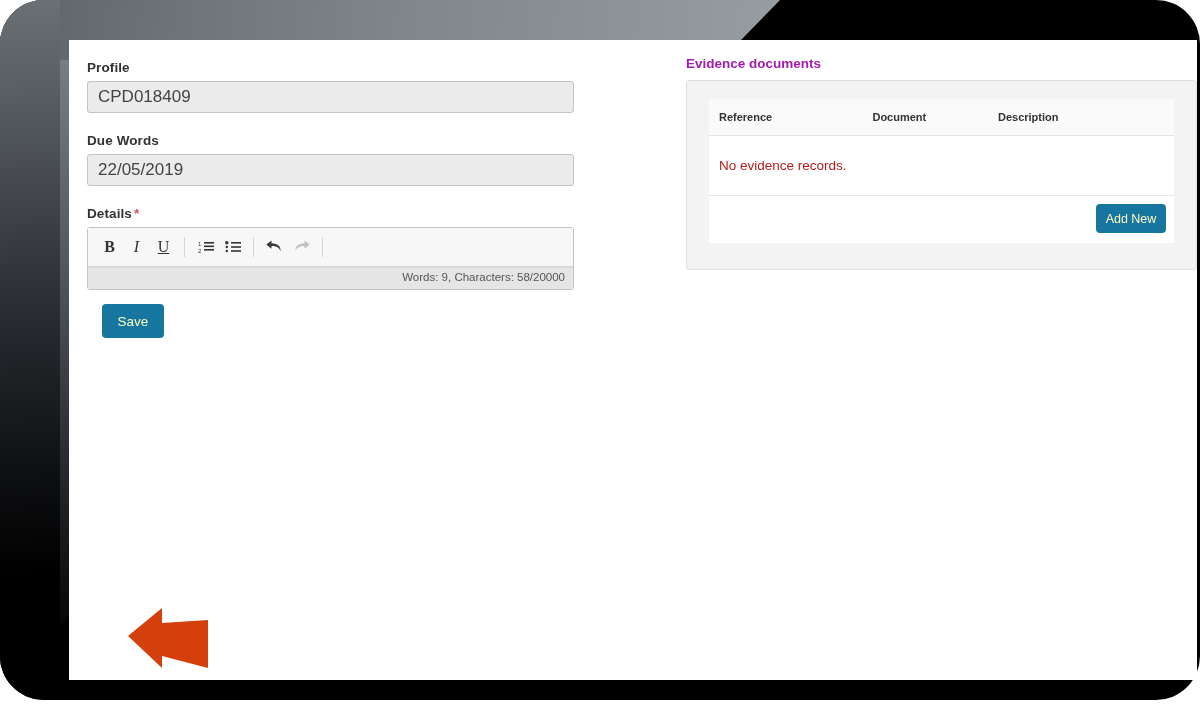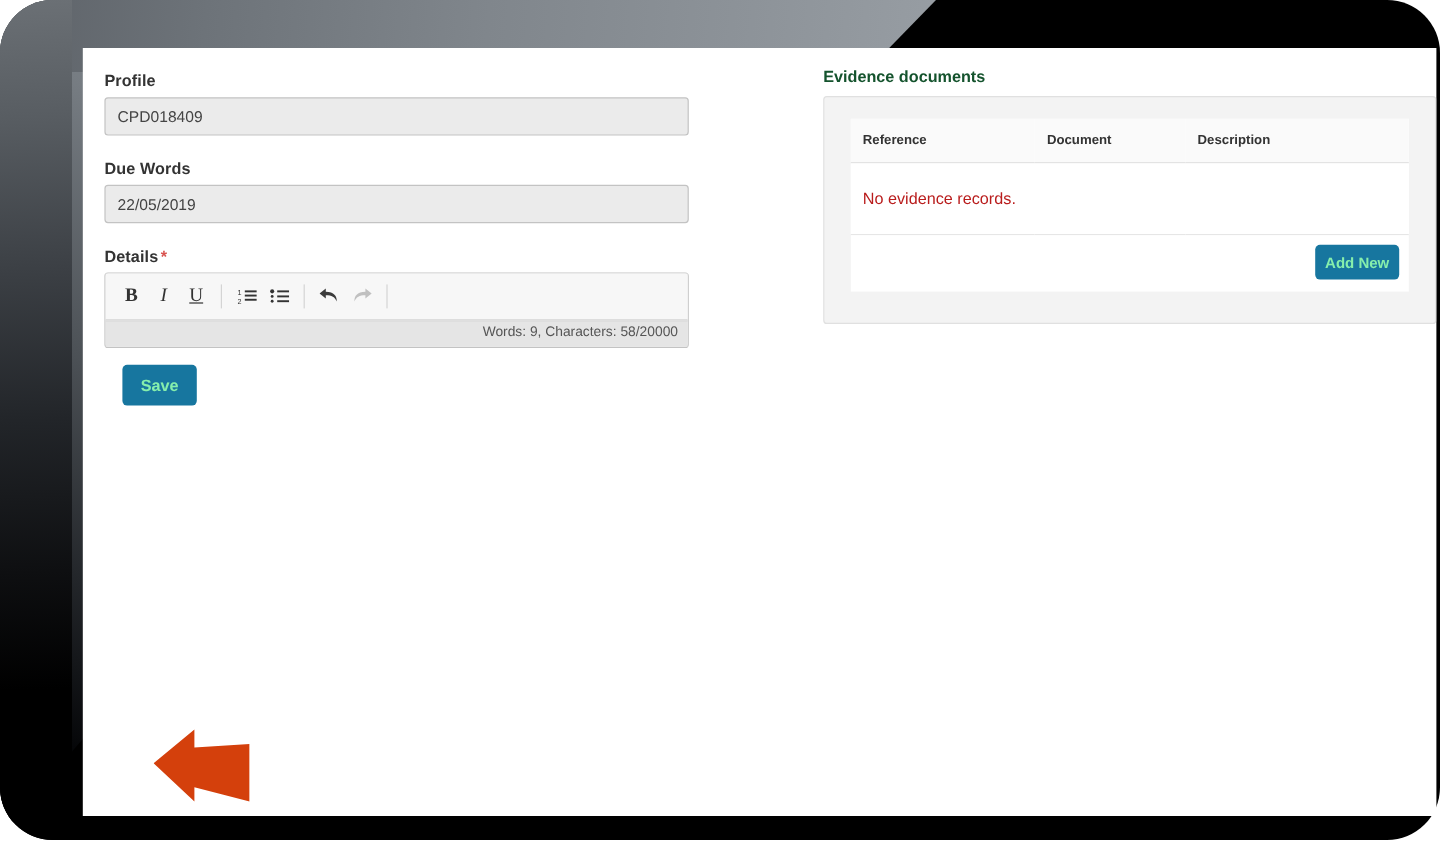--- a/index.html
+++ b/index.html
@@ -97,21 +97,21 @@
     font-size: 13.5px;
     margin-left: 2px;
   }
   .text-input {
     display: block;
     box-sizing: border-box;
     width: 487px;
     height: 32px;
     padding: 5px 10px;
     font-family: "Liberation Sans", sans-serif;
-    font-size: 13px;
+    font-size: 17px;
     color: #444444;
     background: #ebebeb;
     border: 1px solid #c3c3c3;
     border-radius: 3px;
     outline: none;
   }
   .field-block { margin-bottom: 20px; }
 
   
   .editor {
@@ -169,24 +169,24 @@
     text-align: right;
     padding: 3px 8px 0 0;
     font-size: 11.5px;
     color: #555555;
   }
 
   
   .btn-primary {
     display: inline-block;
     background: #17769f;
-    color: #86efac;
+    color: #fef9c3;
     font-family: "Liberation Sans", sans-serif;
     font-size: 13.5px;
-    font-weight: bold;
+    font-weight: normal;
     border: none;
     border-radius: 4px;
     cursor: pointer;
     padding: 0;
   }
   #save-button {
     width: 62px;
     height: 34px;
     margin-top: 14px;
     margin-left: 15px;
@@ -205,21 +205,21 @@
   
   #evidence-column {
     position: absolute;
     left: 617px;
     top: 16px;
     width: 511px;
   }
   .section-title {
     font-size: 13.5px;
     font-weight: bold;
-    color: #14532d;
+    color: #a21caf;
     margin-bottom: 9px;
   }
   .panel {
     box-sizing: border-box;
     width: 511px;
     background: #f3f3f3;
     border: 1px solid #e0e0e0;
     border-radius: 3px;
     padding: 18px 22px 26px 22px;
   }

